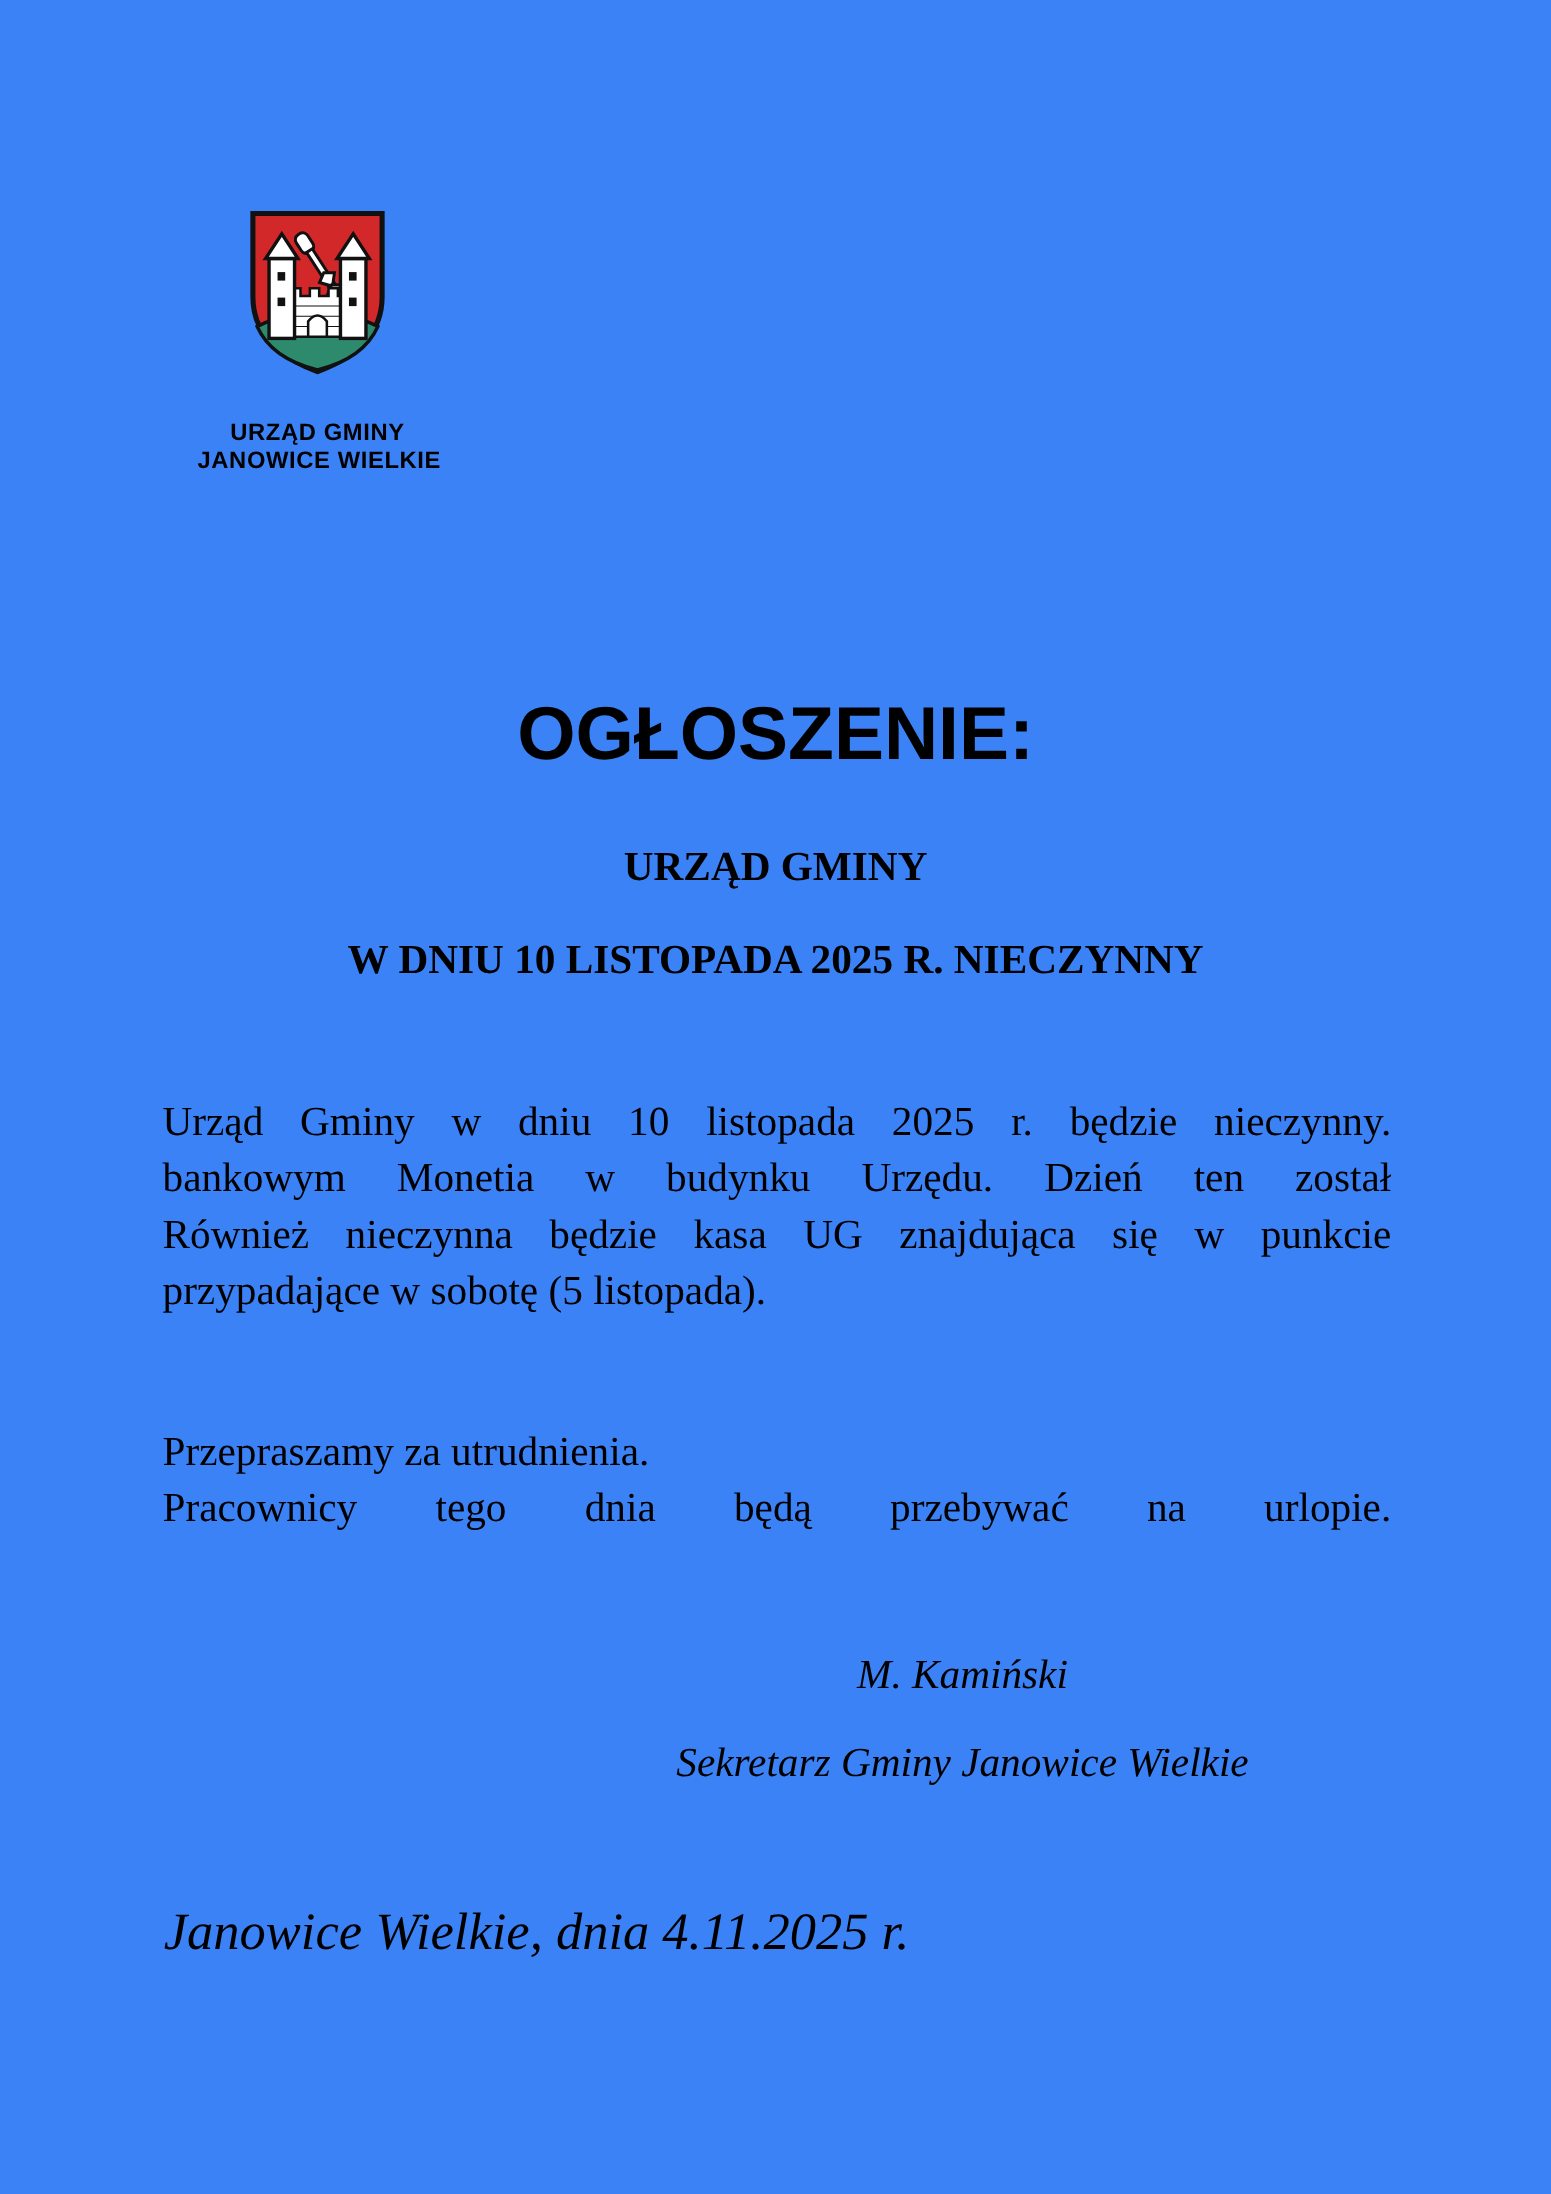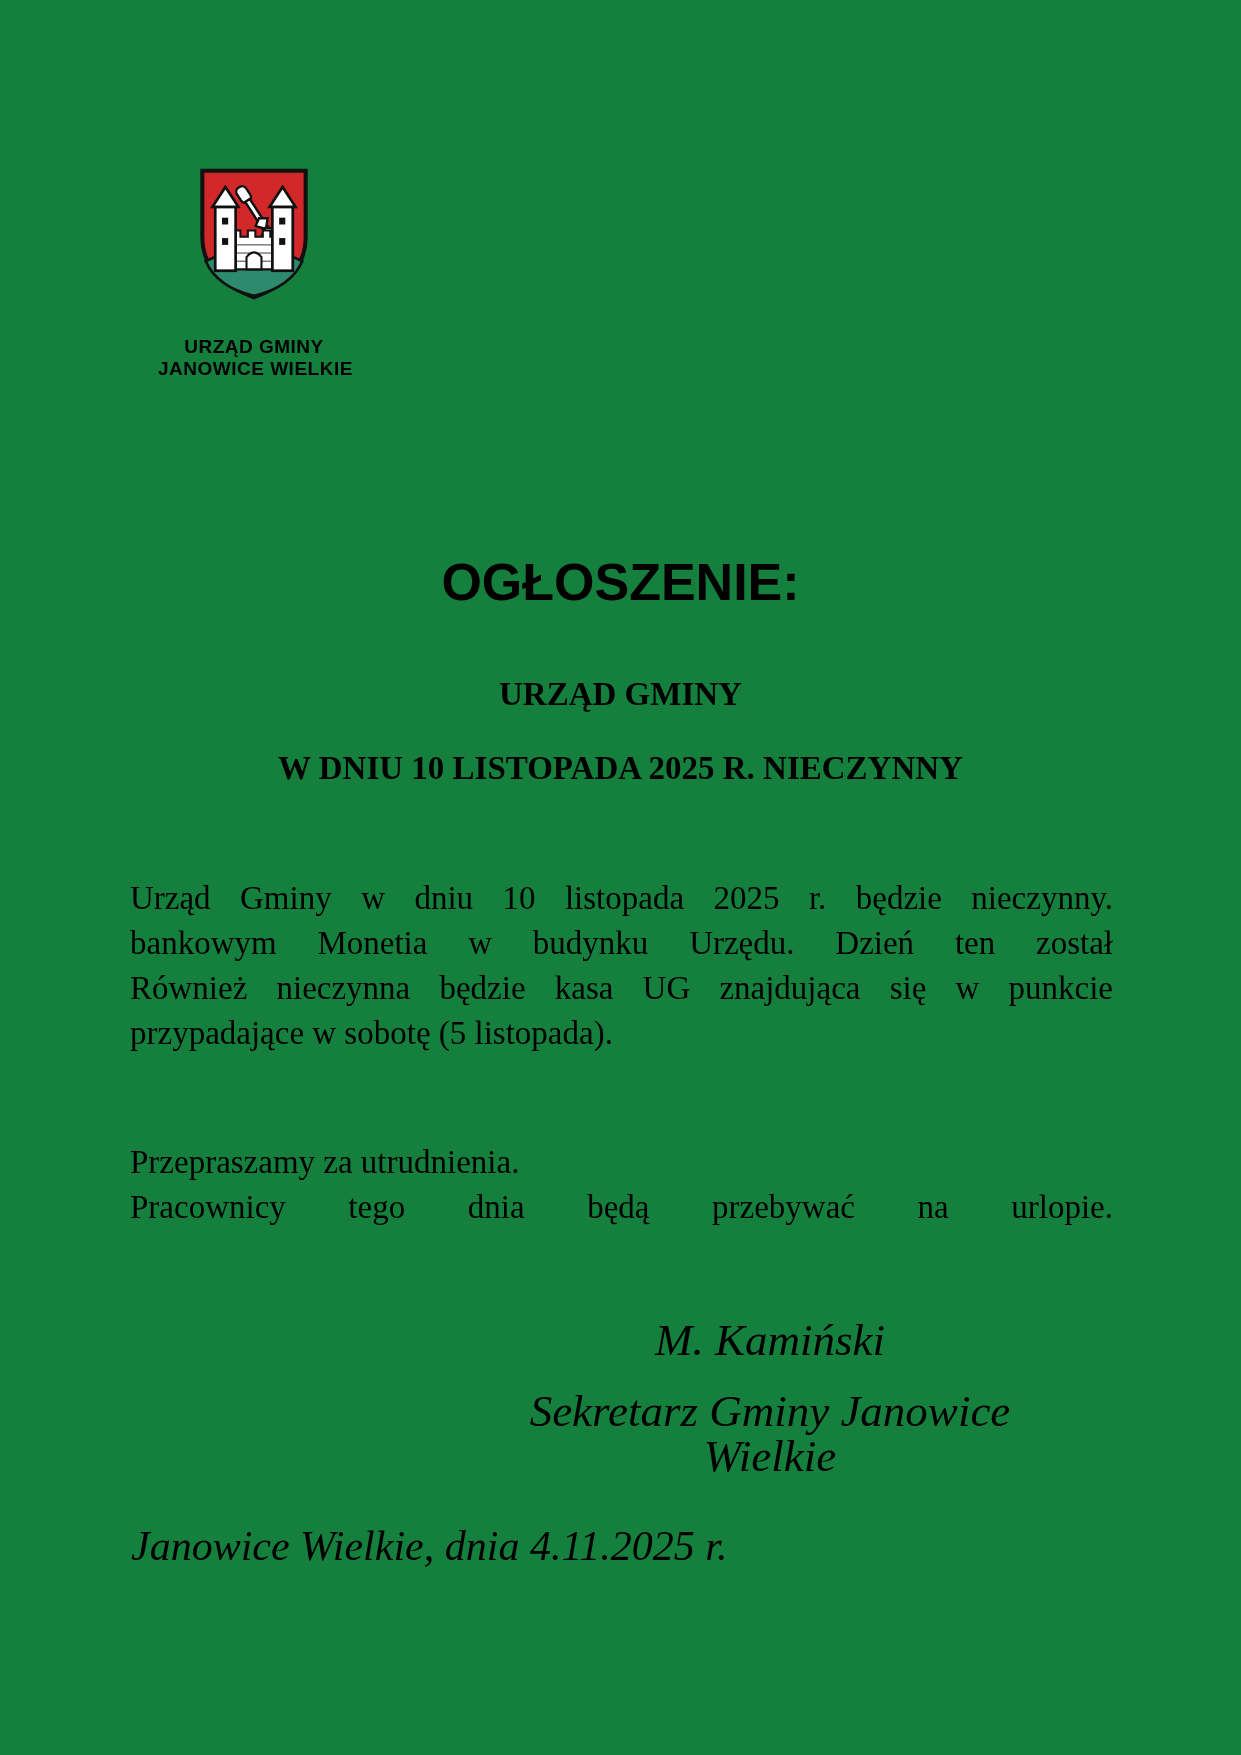--- a/index.html
+++ b/index.html
@@ -5,40 +5,40 @@
   * { margin: 0; padding: 0; box-sizing: border-box; }
   html, body { background: #ffffff; }
   body {
     width: 1241px; height: 1755px;
     position: relative;
     background: #ffffff;
     color: #000000;
     font-family: "Liberation Serif", serif;
     overflow: hidden;
   }
-  .page { position: absolute; inset: 0; background: #15803d; }
+  .page { position: absolute; inset: 0; background: #3b82f6; }
 
   .logo-block { position: absolute; left: 158px; top: 166px; width: 192px; text-align: center; }
   .shield { display: block; margin: 0 auto; }
   .logo-caption {
     margin-top: 34px;
     font-family: "Liberation Sans", sans-serif;
     font-weight: bold;
     font-size: 19px;
     line-height: 22px;
     letter-spacing: 0.5px;
     white-space: nowrap;
   }
 
   .title {
     position: absolute; top: 552px; left: 0; width: 100%;
     text-align: center;
     font-family: "Liberation Sans", sans-serif;
     font-weight: bold;
-    font-size: 52px;
+    font-size: 60px;
     letter-spacing: 0px;
   }
 
   .subtitle {
     position: absolute; left: 0; width: 100%;
     text-align: center;
     font-weight: bold;
     font-size: 33px;
     white-space: nowrap;
   }
@@ -51,21 +51,21 @@
     line-height: 45px;
   }
   .p1 { top: 876px; }
   .p2 { top: 1140px; }
   .jline { text-align: justify; text-align-last: justify; }
   .jline.last { text-align-last: left; }
 
   .signature {
     position: absolute; left: 490px; top: 1318px; width: 560px;
     text-align: center;
-    font-size: 45px;
+    font-size: 33px;
   }
   .sig-name { font-style: italic; line-height: 45px; }
   .sig-role { margin-top: 26px; line-height: 45px; font-style: italic; }
 
   .date-line {
     position: absolute; left: 131px; top: 1524px;
     font-size: 42px;
     font-style: italic;
     line-height: 45px;
   }

